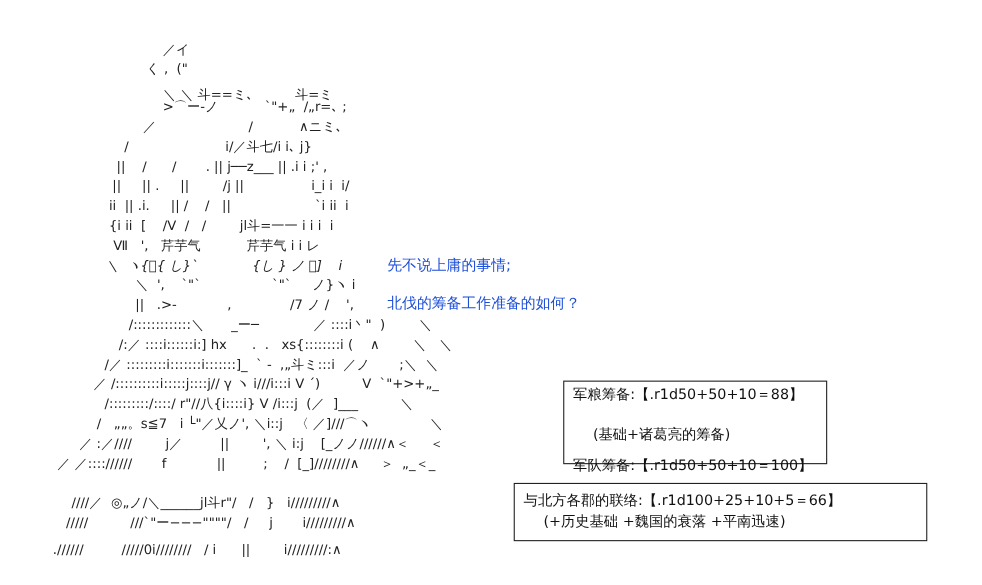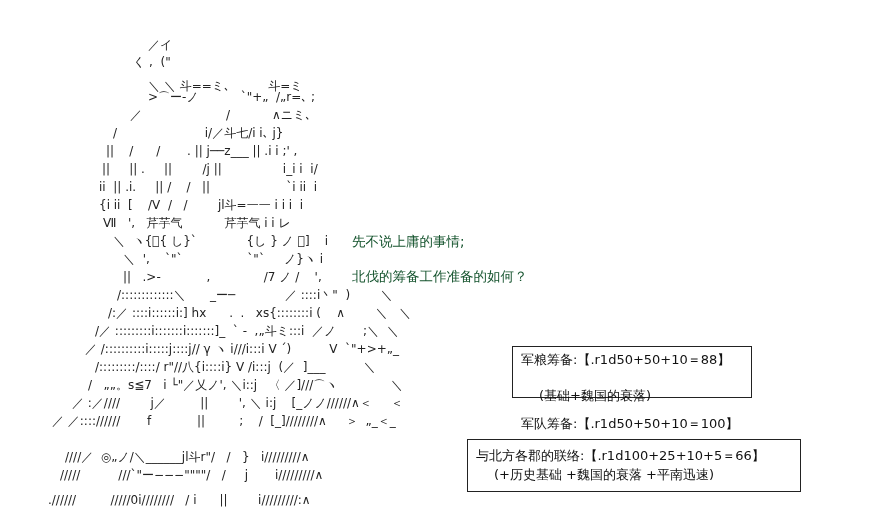--- a/index.html
+++ b/index.html
@@ -31,21 +31,21 @@
       height: 16px;
       color: #222;
       letter-spacing: 0px;
     }
     .dialogue {
       position: absolute;
       white-space: pre;
       font-family: "DejaVu Sans", sans-serif;
       font-size: 13.5px;
       line-height: 17px;
-      color: #14532d;
+      color: #1d4ed8;
     }
     .box {
       position: absolute;
       border: 1px solid #222;
       background: #fff;
       box-sizing: border-box;
     }
     .box .row {
       position: absolute;
       white-space: pre;
@@ -63,41 +63,41 @@
     <div class="aa-line" style="left: 133px; top: 54px;">く ,  ("</div>
     <div class="aa-line" style="left: 148px; top: 78px;">＼ ＼ 斗==ミ､          斗=ミ</div>
     <div class="aa-line" style="left: 148px; top: 89px;">&gt;⌒ー‐ノ           `"+„  /„r=､ ;</div>
     <div class="aa-line" style="left: 130px; top: 107px;">／                      /           ∧ニミ､</div>
     <div class="aa-line" style="left: 113px; top: 125px;">/                       i/／斗七/i i､ j}</div>
     <div class="aa-line" style="left: 106px; top: 143px;">||    /      /       . || j──z___ || .i i ;' ,</div>
     <div class="aa-line" style="left: 102px; top: 161px;">||     || .     ||        /j ||                i_i i  i/</div>
     <div class="aa-line" style="left: 99px; top: 179px;">ii  || .i.     || /    /   ||                    `i ii  i</div>
     <div class="aa-line" style="left: 99px; top: 197px;">{i ii  [    /V  /   /        jl斗=一一 i i i  i</div>
     <div class="aa-line" style="left: 103px; top: 215px;">Ⅶ   ',   芹芋气           芹芋气 i i レ</div>
-    <div class="aa-line" style="left: 113px; top: 233px;">＼  ヽ{ﾞ{ し}`             {し } ノ ｰ]    i</div>
+    <div class="aa-line" style="left: 96px; top: 233px; font-style: italic;">＼  ヽ{ﾞ{ し}`             {し } ノ ｰ]    i</div>
     <div class="aa-line" style="left: 123px; top: 251px;">＼  ',    `"`                 `"`     ノ}ヽ i</div>
     <div class="aa-line" style="left: 123px; top: 269px;">||   .&gt;-            ,              /7 ノ /    ',</div>
     <div class="aa-line" style="left: 117px; top: 287px;">/:::::::::::::＼        ̲ー─             ／ ::::i丶"  )        ＼</div>
     <div class="aa-line" style="left: 108px; top: 305px;">/:／ ::::i::::::i:] hx      .  .   xs{::::::::i (    ∧        ＼   ＼</div>
     <div class="aa-line" style="left: 95px; top: 323px;">/／ :::::::::i:::::::i:::::::]_  ` -  ,„斗ミ:::i  ／ノ       ;＼  ＼</div>
     <div class="aa-line" style="left: 85px; top: 341px;">／ /::::::::::i:::::j::::j// γ ヽ i///i:::i V ´)          V  `"+&gt;+„_</div>
     <div class="aa-line" style="left: 95px; top: 359px;">/:::::::::/::::/ r"//八{i::::i} V /i:::j  (／  ]___          ＼</div>
     <div class="aa-line" style="left: 88px; top: 377px;">/   „„。s≦7   i └"／乂ノ', ＼i::j   〈 ／]///⌒ヽ              ＼</div>
     <div class="aa-line" style="left: 72px; top: 395px;">／ :／////        j／         ||        ', ＼ i:j    [_ノノ//////∧＜     ＜</div>
     <div class="aa-line" style="left: 52px; top: 413px;">／ ／:::://////       f            ||         ;    /  [_]////////∧     ＞  „_＜_</div>
     <div class="aa-line" style="left: 65px; top: 449px;">////／  ◎„ノ/＼______jl斗r"/   /   }   i/////////∧</div>
     <div class="aa-line" style="left: 60px; top: 467px;">/////          ///`"ー−−−""""/   /     j       i/////////∧</div>
     <div class="aa-line" style="left: 48px; top: 492px;">.//////         /////0i////////   / i      ||        i/////////:∧</div>
   </div>
 
 <div class="dialogue" style="left:352px; top:233px;">先不说上庸的事情;</div>
 <div class="dialogue" style="left:352px; top:268px;">北伐的筹备工作准备的如何？</div>
 
-<div class="box" style="left:512px; top:346px; width:240px; height:52px; border-style:solid;">
+<div class="box" style="left:512px; top:346px; width:240px; height:76px; border-style:solid;">
   <div class="row" style="left:8px; top:5px;">军粮筹备:【.r1d50+50+10＝88】</div>
   <div class="row" style="left:8px; top:23px;margin-top:46px;">军队筹备:【.r1d50+50+10＝100】</div>
-  <div class="row" style="left:26px; top:41px;">(基础+魏国的衰落)</div>
+  <div class="row" style="left:26px; top:41px;">(基础+诸葛亮的筹备)</div>
 </div>
 
-<div class="box" style="left:467px; top:439px; width:334px; height:53px;">
+<div class="box" style="left:467px; top:439px; width:376px; height:53px;">
   <div class="row" style="left:8px; top:8px;">与北方各郡的联络:【.r1d100+25+10+5＝66】</div>
   <div class="row" style="left:26px; top:27px;text-align:center;">(+历史基础 +魏国的衰落 +平南迅速)</div>
 </div>
 
 </body></html>

